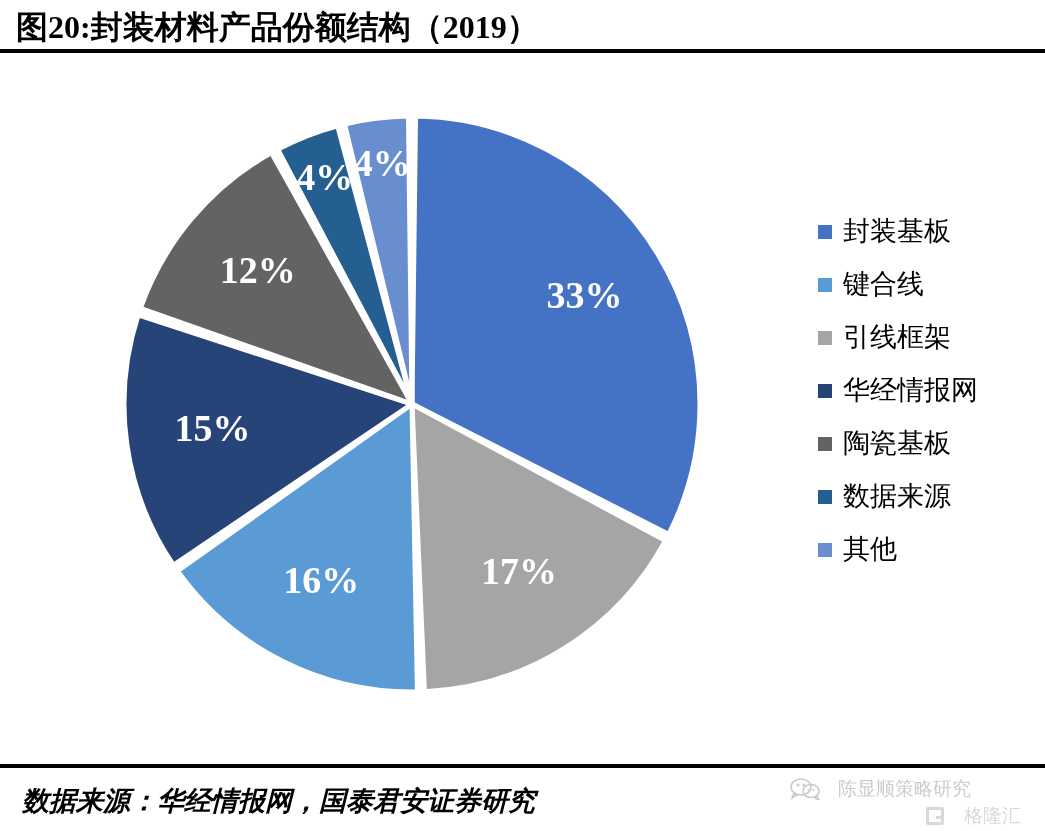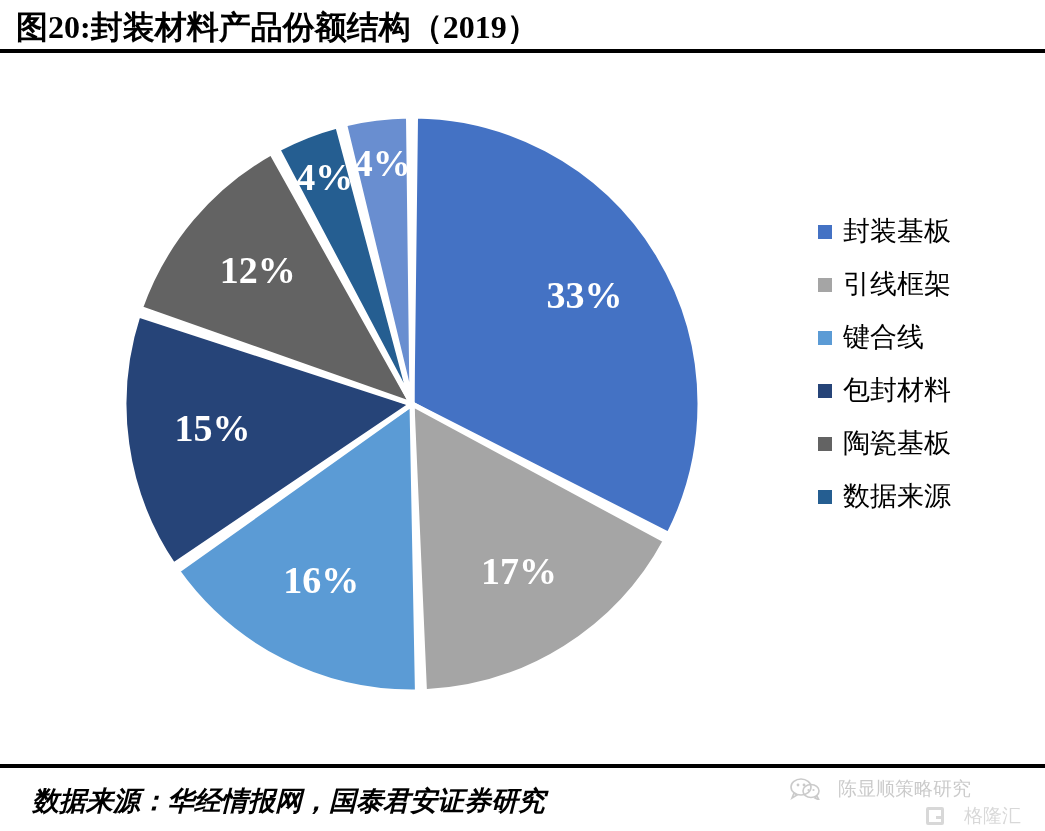--- a/index.html
+++ b/index.html
@@ -96,21 +96,21 @@
     font-family: "Liberation Serif", "DejaVu Serif", serif;
     font-size: 27px;
     color: #000000;
     white-space: nowrap;
     line-height: 1;
   }
 
   
   .source-note {
     position: absolute;
-    left: 32px;
+    left: 22px;
     top: 783px;
     font-family: "Liberation Serif", "DejaVu Serif", serif;
     font-size: 27px;
     font-style: italic;
     font-weight: bold;
     color: #000000;
     white-space: nowrap;
   }
 
   
@@ -193,38 +193,42 @@
         </g>
     </svg>
   </div>
 
   <div class="legend" id="legend">
       <div class="legend-item">
         <span class="legend-swatch" style="background: rgb(68, 114, 196);"></span>
         <span class="legend-label">封装基板</span>
       </div>
       <div class="legend-item">
+        <span class="legend-swatch" style="background: rgb(91, 155, 213);"></span>
+        <span class="legend-label">键合线</span>
+      </div>
+      <div class="legend-item">
         <span class="legend-swatch" style="background: rgb(165, 165, 165);"></span>
         <span class="legend-label">引线框架</span>
       </div>
       <div class="legend-item">
-        <span class="legend-swatch" style="background: rgb(91, 155, 213);"></span>
-        <span class="legend-label">键合线</span>
-      </div>
-      <div class="legend-item">
         <span class="legend-swatch" style="background: rgb(38, 68, 120);"></span>
-        <span class="legend-label">包封材料</span>
+        <span class="legend-label">华经情报网</span>
       </div>
       <div class="legend-item">
         <span class="legend-swatch" style="background: rgb(99, 99, 99);"></span>
         <span class="legend-label">陶瓷基板</span>
       </div>
       <div class="legend-item">
         <span class="legend-swatch" style="background: rgb(37, 94, 145);"></span>
         <span class="legend-label">数据来源</span>
+      </div>
+      <div class="legend-item">
+        <span class="legend-swatch" style="background: rgb(105, 142, 208);"></span>
+        <span class="legend-label">其他</span>
       </div>
     </div>
 
 </div>
 
 <div class="rule-bottom"></div>
 
 <div class="source-note">数据来源：华经情报网，国泰君安证券研究</div>
 
 <div class="wm-wechat">

